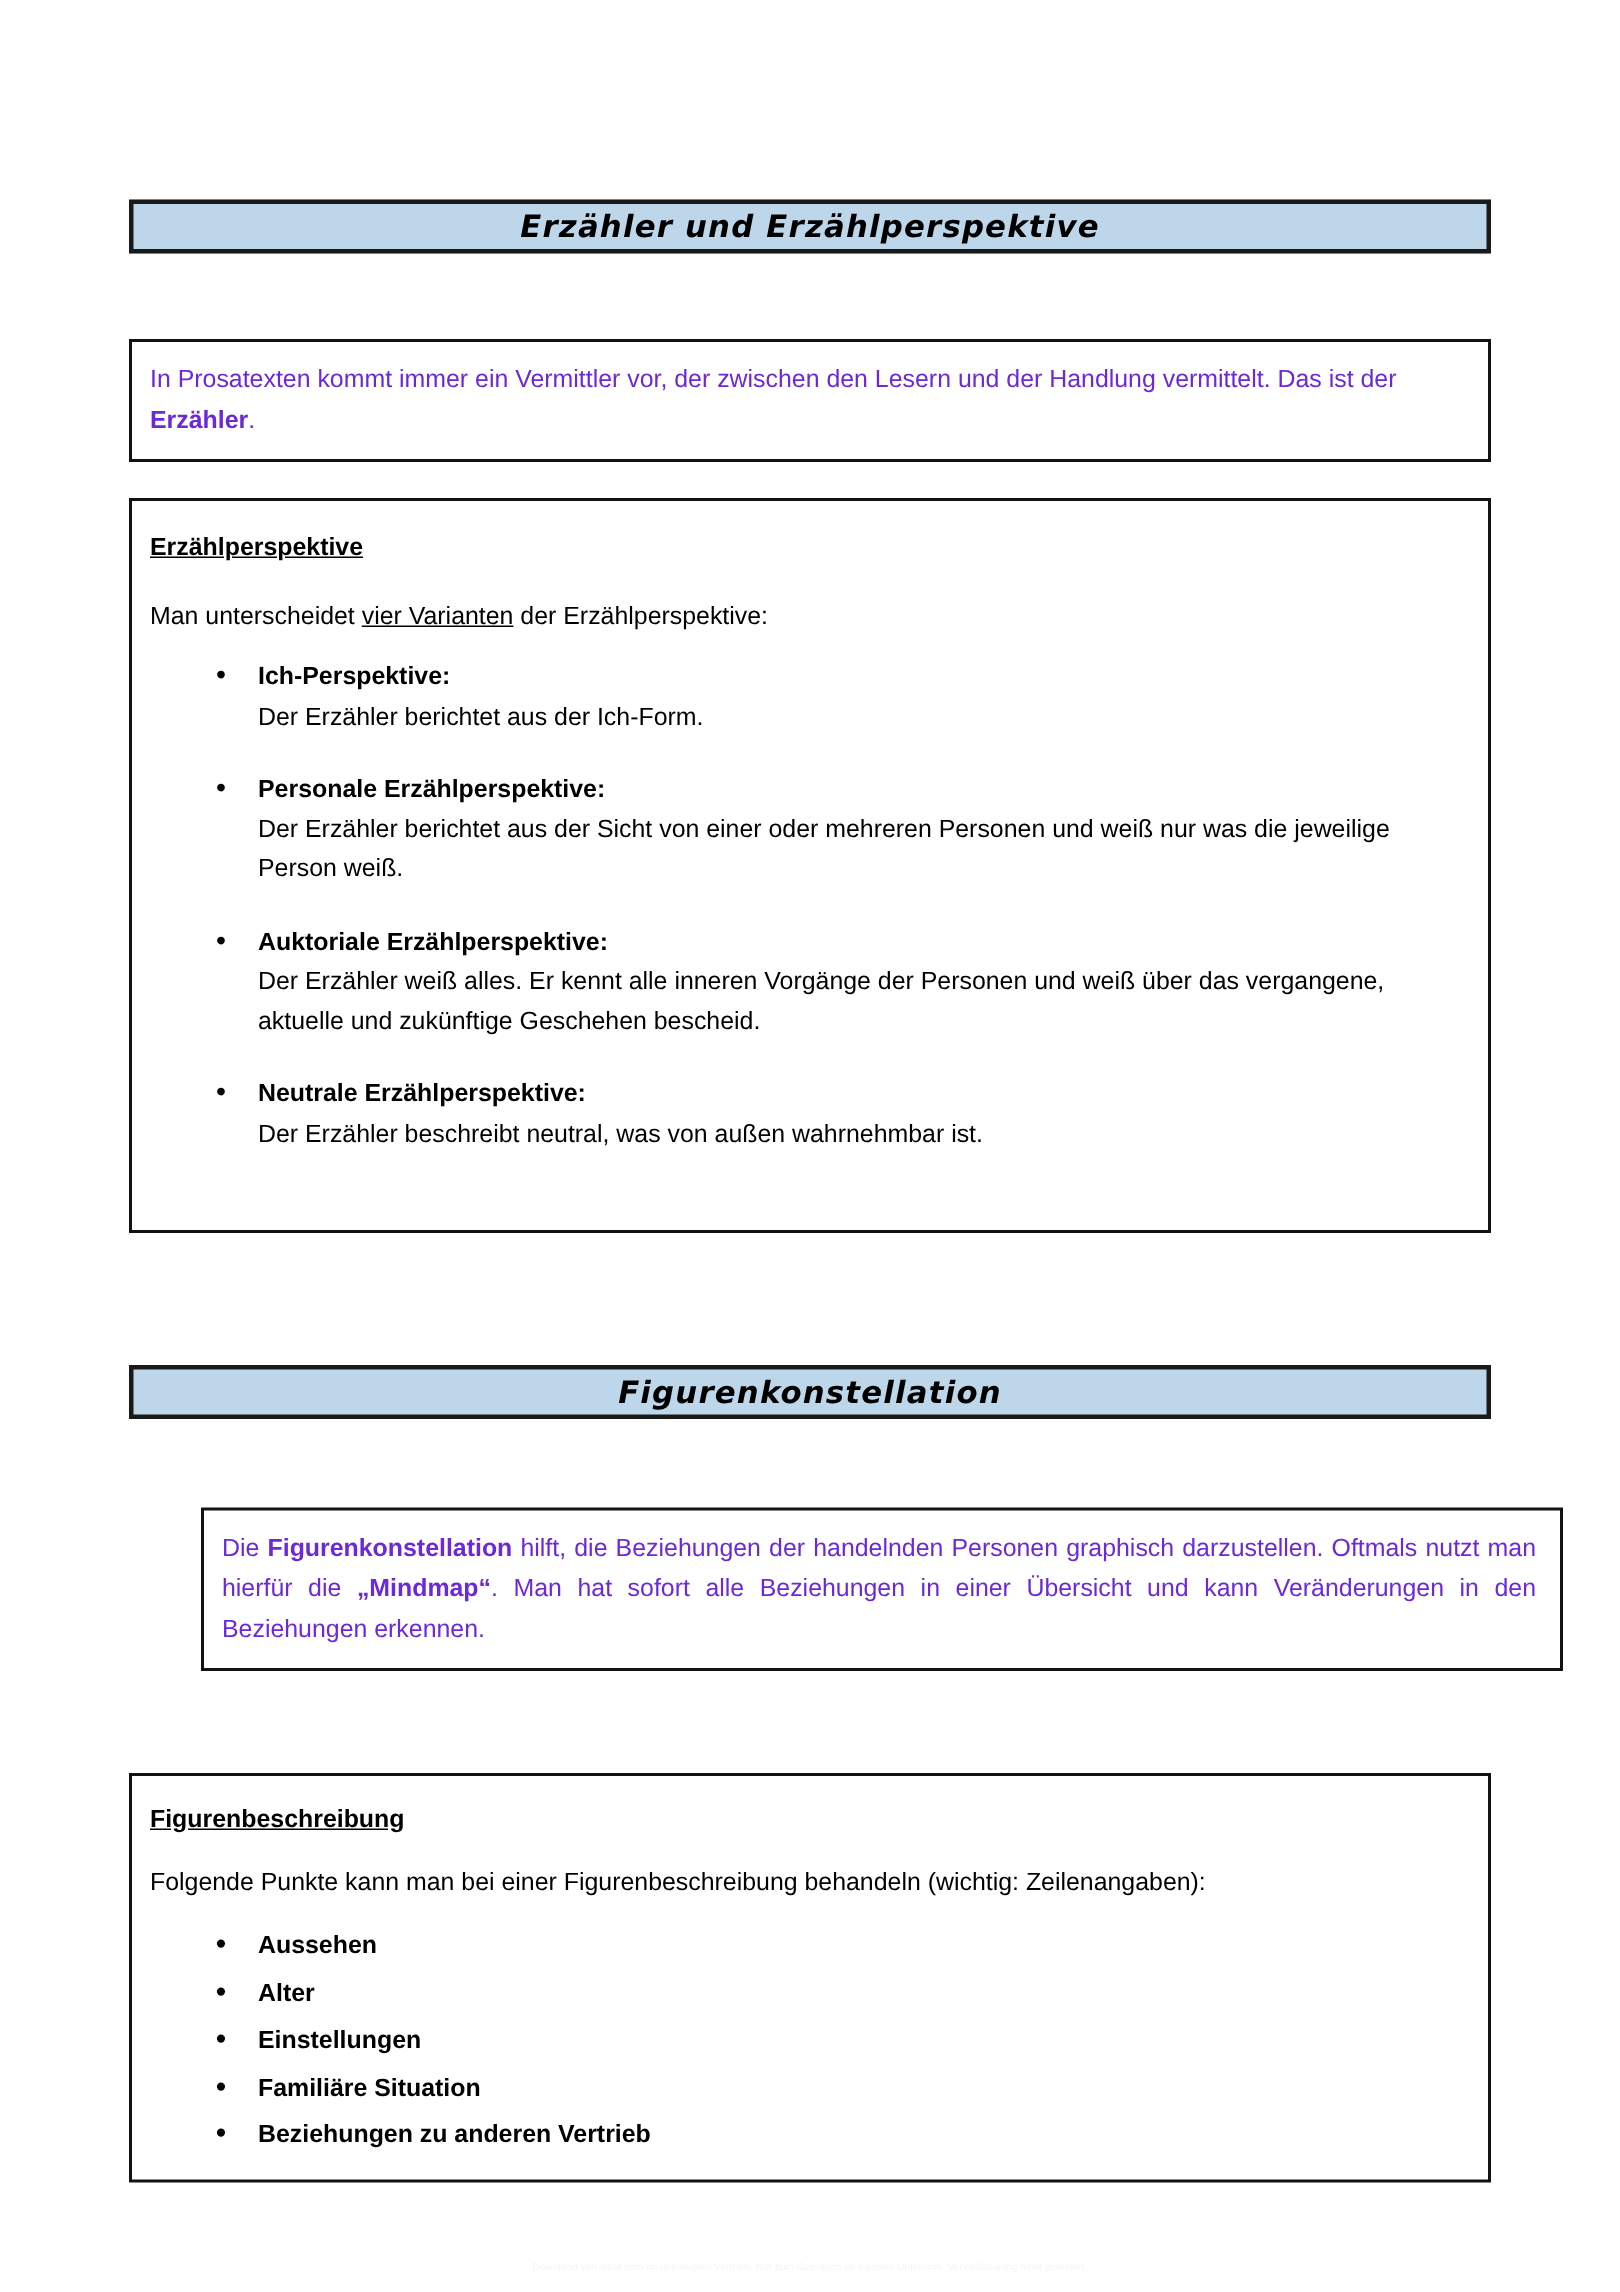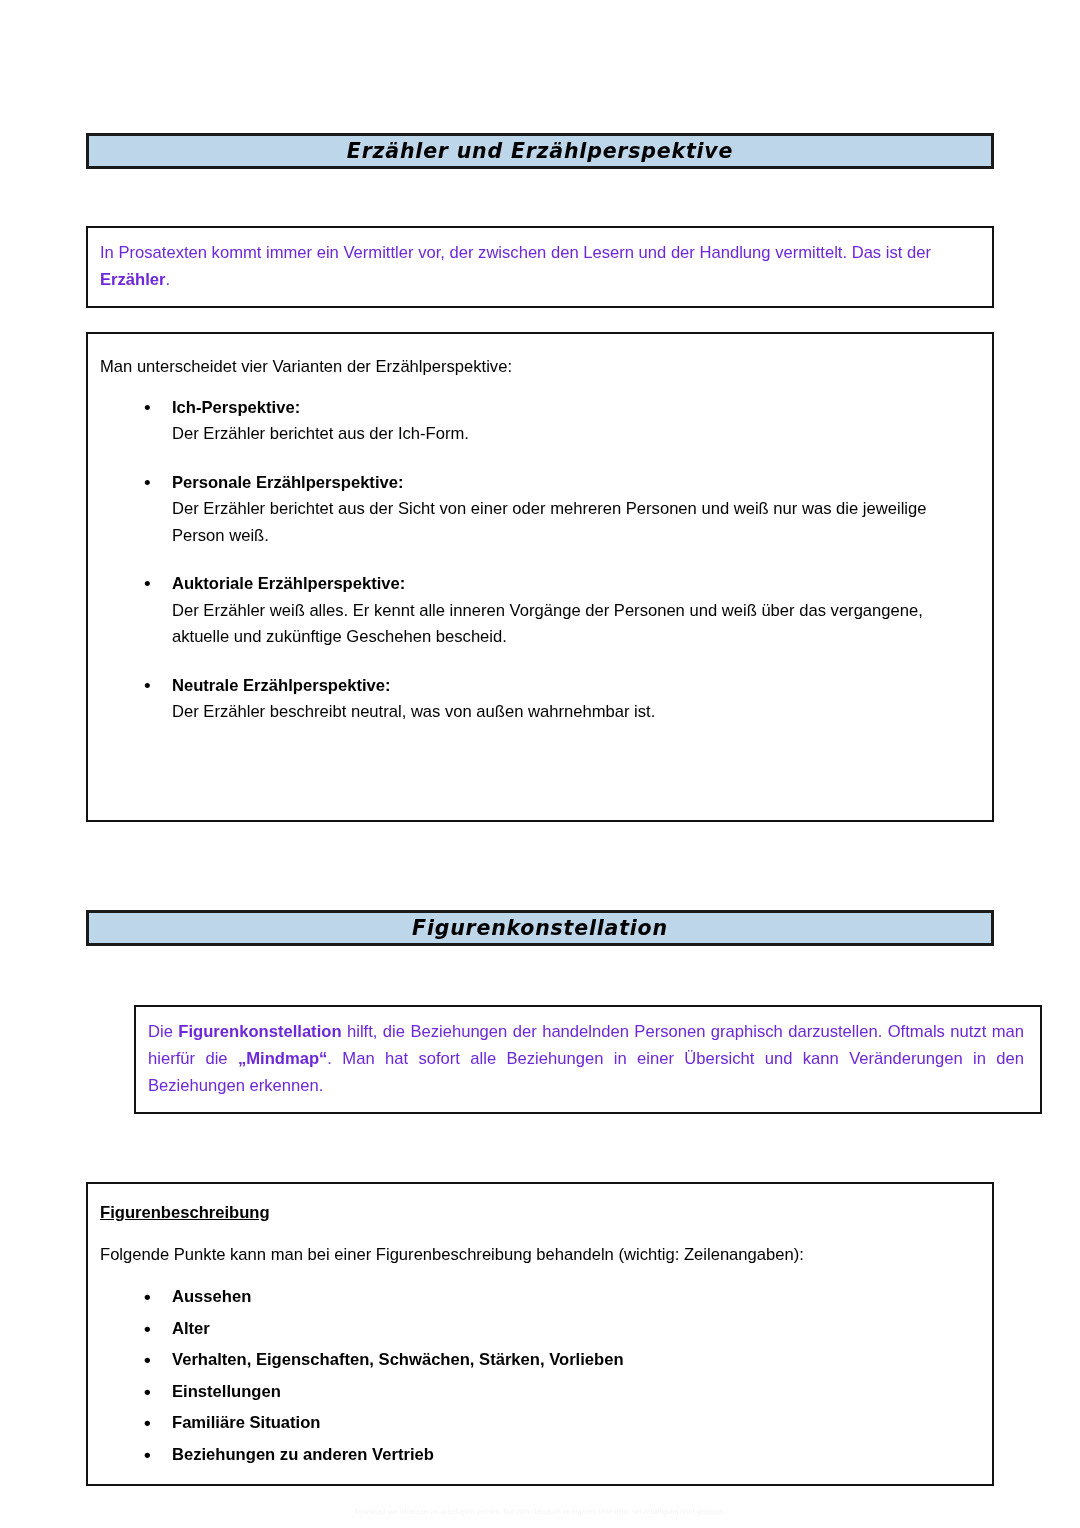--- a/index.html
+++ b/index.html
@@ -60,21 +60,21 @@
     font-size: 16.6px;
     line-height: 1.62;
     margin: 0;
     color: #6d28d9;
   }
   .para.justify {
     text-align: justify;
     text-justify: inter-word;
   }
   b, .b { font-weight: bold; }
-  .u  { }
+  .u  { text-decoration: underline; }
 
   .subhead {
     font-size: 16.6px;
     font-weight: bold;
     text-decoration: underline;
     margin: 0 0 22px 0;
     line-height: 1.3;
   }
   .lead {
     font-size: 16.6px;
@@ -142,20 +142,21 @@
   <div class="block banner" style="top:133px;text-align:center;">
     <span class="banner-title">Erzähler und Erzählperspektive</span>
   </div>
 
   <div class="block textbox" style="top:226px;">
     <p class="para"><span>In Prosatexten kommt immer ein Vermittler vor, der zwischen den Lesern und der Handlung vermittelt. Das ist der </span><b>Erzähler</b><span>.</span></p>
   </div>
 
   <div class="block textbox" style="top:332px; height:490px; padding:20px 18px 18px 12px;">
 
+    <p class="subhead">Erzählperspektive</p>
 
     <p class="lead"><span>Man unterscheidet </span><span class="u">vier Varianten</span><span> der Erzählperspektive:</span></p>
 
     <ul class="bullets">
       <li>
         <span class="item-title">Ich-Perspektive:</span>
         <span class="item-desc">Der Erzähler berichtet aus der Ich-Form.</span>
       </li>
       <li>
         <span class="item-title">Personale Erzählperspektive:</span>
@@ -182,21 +183,20 @@
 
   <div class="block textbox" style="top:1182px; padding:18px 16px 16px 12px;">
 
     <p class="subhead" style="margin-bottom:18px;">Figurenbeschreibung</p>
 
     <p class="lead" style="margin-bottom:16px;">Folgende Punkte kann man bei einer Figurenbeschreibung behandeln (wichtig: Zeilenangaben):</p>
 
     <ul class="bullets tight">
       <li>Aussehen</li>
       <li>Alter</li>
-      <li>Verhalten, Eigenschaften, Schwächen, Stärken, Vorlieben</li>
       <li>Einstellungen</li>
       <li>Familiäre Situation</li>
       <li>Beziehungen zu anderen Vertrieb</li>
     </ul>
   </div>
 
   <div class="watermark">Download von wbat.com im unbefugten Vertrieb. Nur zum Gebrauch im eigenen Unterricht. Vervielfältigung nicht gestattet.</div>
 
 </div>
 

